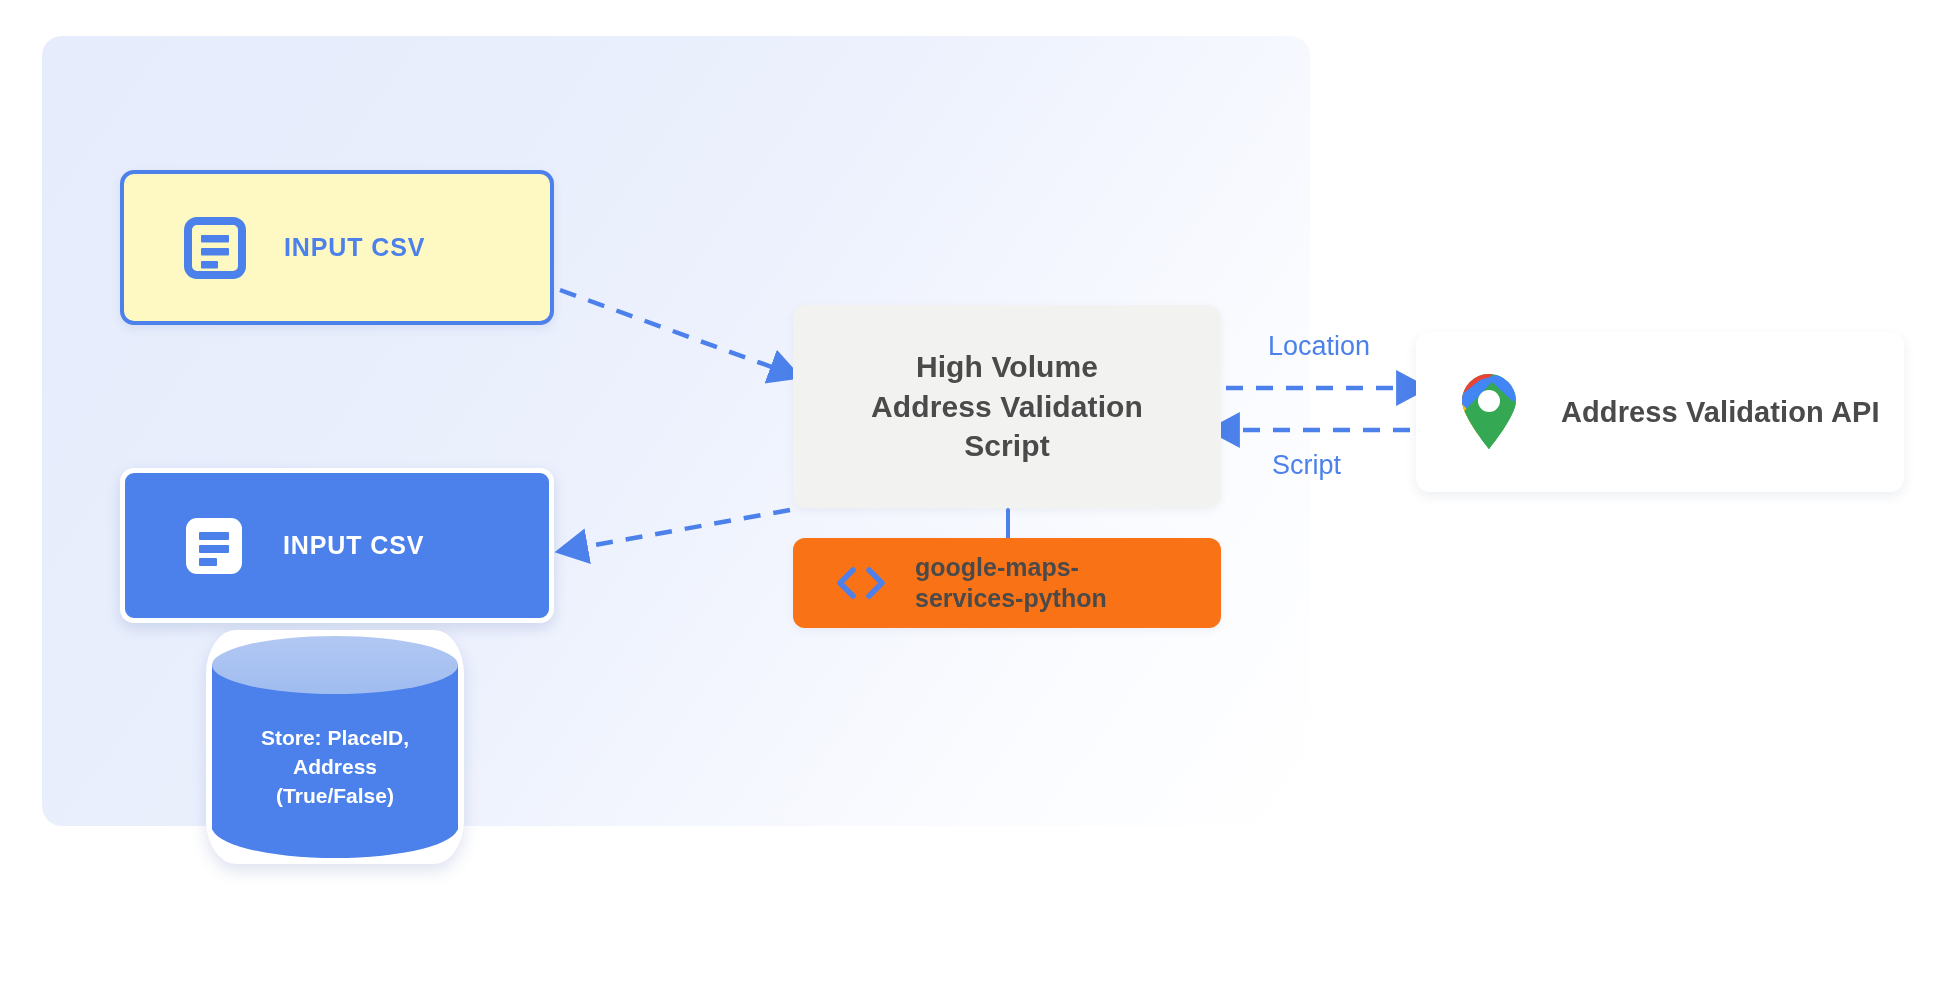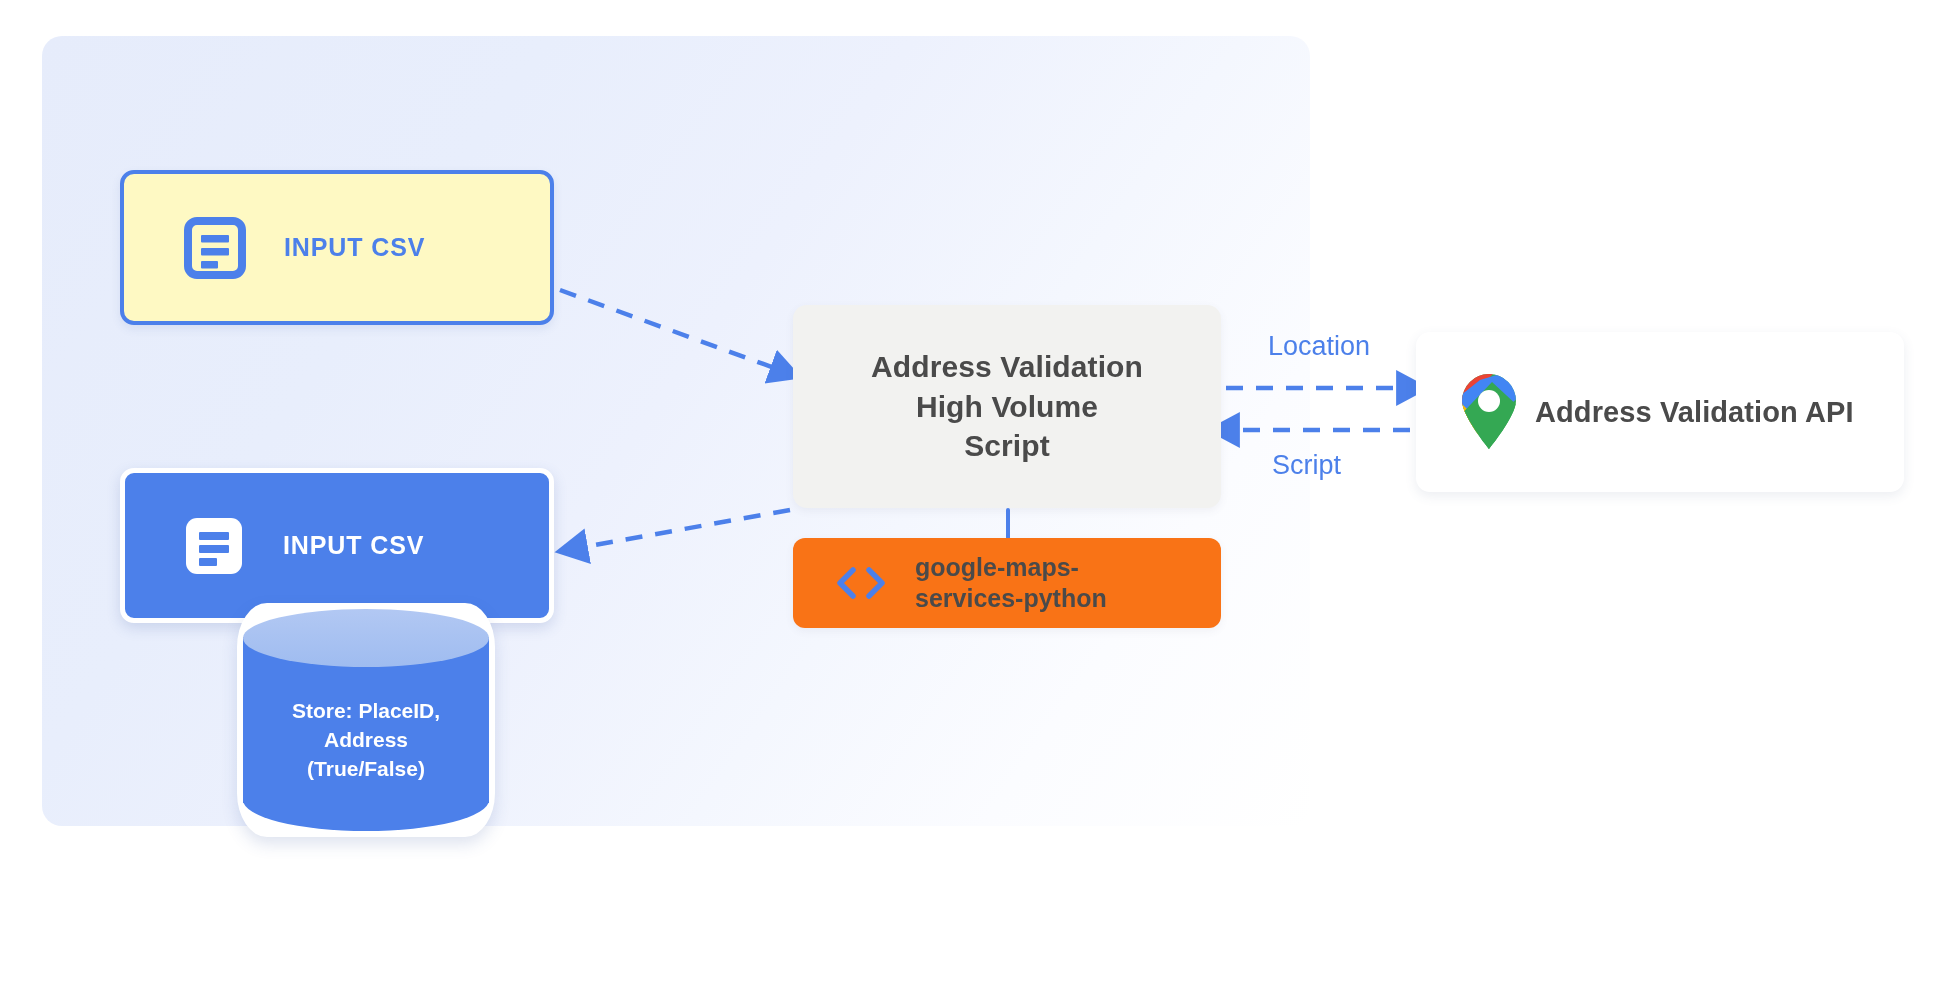--- a/index.html
+++ b/index.html
@@ -168,35 +168,34 @@
     box-sizing: border-box;
     border-radius: 14px;
     background: #ffffff;
     display: flex;
     align-items: center;
     padding-left: 42px;
     box-shadow: 0 4px 12px rgba(70,90,130,.10);
   }
   .pin-icon { width: 62px; height: 76px; flex: 0 0 62px; }
   .api-label {
-    margin-left: 15px;
+    margin-left: 41px;
     font-size: 29px;
     font-weight: 700;
     color: #4a4a4a;
     letter-spacing: .1px;
   }
 
   
   .db {
     position: absolute;
     left: 212px;
-    top: 609px;
+    top: 636px;
     width: 228px;
     height: 222px;
-    margin-left: 31px;
   }
   .db-shadow {
     position: absolute;
     left: -6px; top: -6px;
     width: 258px; height: 234px;
     border-radius: 30px / 44px;
     background: #ffffff;
     box-shadow: 0 7px 16px rgba(60,90,160,.17);
   }
   .db-body {
@@ -312,22 +311,22 @@
     <div class="db-top"></div>
     <div class="db-text">
       <div>Store: PlaceID,</div>
       <div>Address</div>
       <div>(True/False)</div>
     </div>
   </div>
 
   <div class="script-box">
     <div class="script-text">
+      <div>High Volume</div>
       <div>Address Validation</div>
-      <div>High Volume</div>
       <div>Script</div>
     </div>
   </div>
 
   <div class="connector"></div>
 
   <div class="lib-box">
     <span class="code-icon">
       <svg viewBox="0 0 56 36" width="56" height="36">
         <path d="M20 5 L7 18 L20 31" fill="none" stroke="#4c80ea" stroke-width="5.5" stroke-linecap="round" stroke-linejoin="round"></path>

